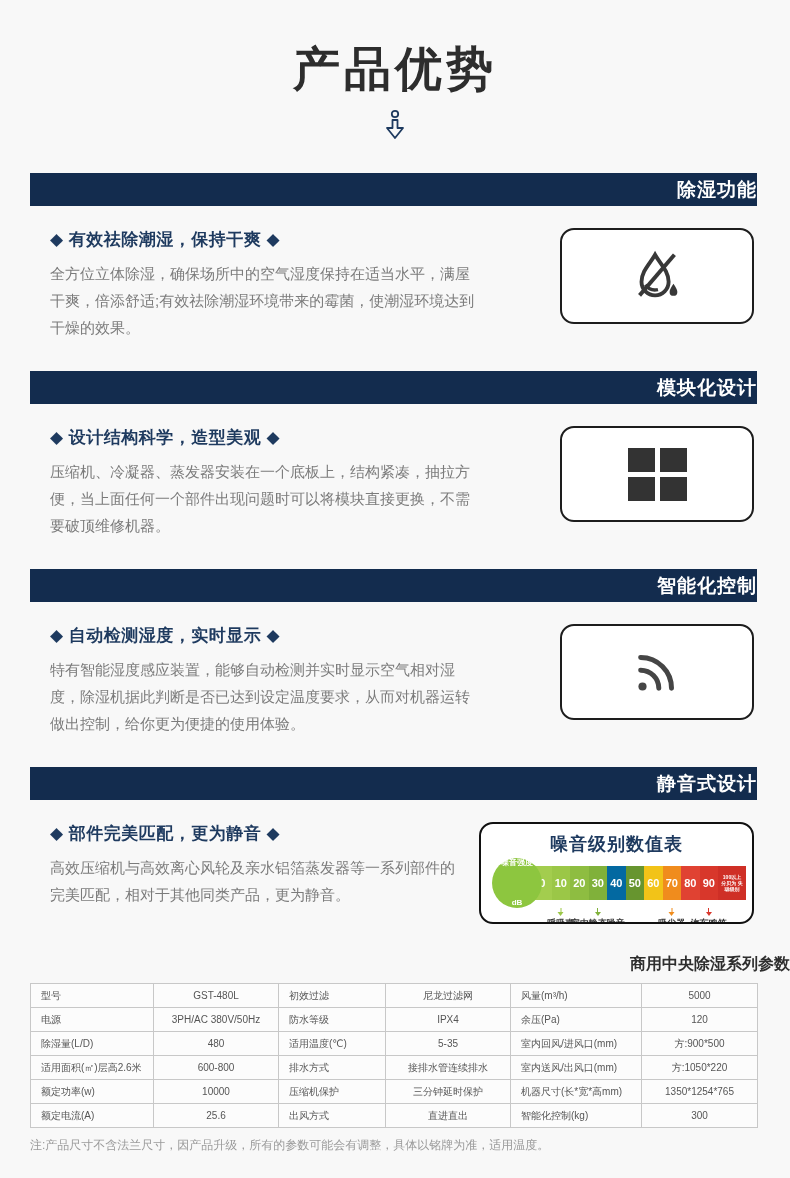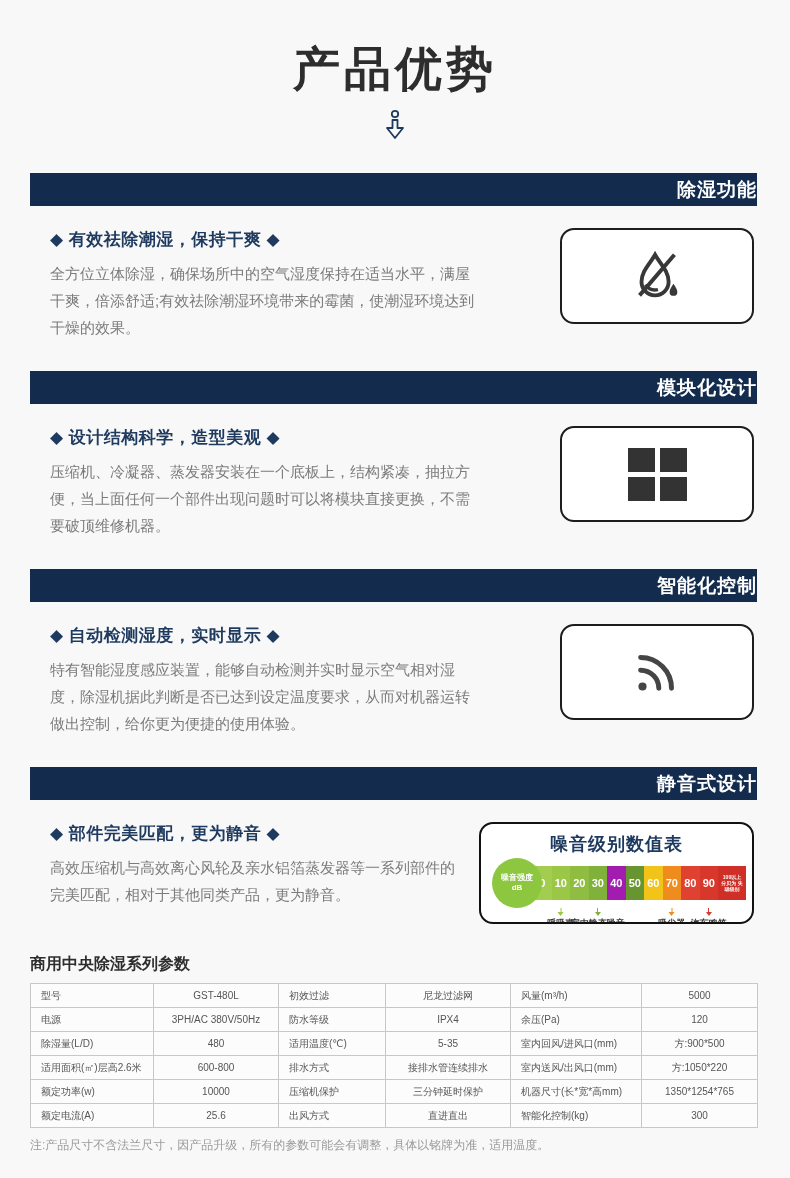--- a/index.html
+++ b/index.html
@@ -34,21 +34,21 @@
   .noise-segments{position:absolute;left:52px;top:8px;height:34px;display:flex;z-index:1;}
   .noise-seg{width:18.5px;display:flex;align-items:center;justify-content:center;
         color:#fff;font-weight:700;font-size:11px;flex-shrink:0;}
   .noise-seg.small{width:28px;font-size:5px;line-height:1.25;text-align:center;padding:0 2px;box-sizing:border-box;}
   .noise-markers{position:relative;height:18px;}
   .noise-marker{position:absolute;top:0;transform:translateX(-50%);display:flex;flex-direction:column;align-items:center;}
   .marker-stem{width:1px;height:4px;}
   .marker-tip{width:0;height:0;border-left:3px solid transparent;border-right:3px solid transparent;border-top-width:4px;border-top-style:solid;}
   .marker-label{margin-top:1px;font-size:9px;font-weight:700;color:#3a3a3a;white-space:nowrap;}
   
-  .spec-title{margin:30px 0 0 30px;font-size:16px;font-weight:700;color:#2e2e2e;}
+  .spec-title{margin:30px 0 0 30px;font-size:16px;font-weight:700;color:#2e2e2e;text-align:right;}
   .spec-table{margin:8px 33px 0 30px;width:727px;border-collapse:collapse;table-layout:fixed;
         font-size:10px;color:#555555;background:#fcfcfc;}
   .spec-table td{border:1px solid #c8c8c8;height:23px;padding:0 6px;overflow:hidden;white-space:nowrap;}
   .spec-table td.label{text-align:left;padding-left:10px;}
   .spec-table td.value{text-align:center;margin-top:44px;}
   .note{margin:9px 33px 0 30px;font-size:12px;color:#9a9a9a;}
 </style>
 </head>
 <body>
 
@@ -117,30 +117,30 @@
   <div class="section">
     <div class="banner">静音式设计</div>
     <div class="section-content">
       <div class="text-col" style="width:408px;">
         <div class="sub-heading">◆ 部件完美匹配，更为静音 ◆</div>
         <div class="body-text">高效压缩机与高效离心风轮及亲水铝箔蒸发器等一系列部件的完美匹配，相对于其他同类产品，更为静音。</div>
       </div>
       <div class="noise-box">
         <div class="noise-title">噪音级别数值表</div>
         <div class="noise-bar">
-          <div class="noise-circle" id="noise-circle" style="background: rgb(141, 198, 63);">
+          <div class="noise-circle" id="noise-circle" style="background: rgb(141, 198, 63); justify-content: space-between;">
             <span>噪音强度</span>
             <span>dB</span>
           </div>
           <div class="noise-segments" id="noise-segments">
               <div class="noise-seg" style="background: rgb(163, 205, 78);">0</div>
               <div class="noise-seg" style="background: rgb(155, 199, 71);">10</div>
               <div class="noise-seg" style="background: rgb(142, 189, 65);">20</div>
               <div class="noise-seg" style="background: rgb(128, 177, 58);">30</div>
-              <div class="noise-seg" style="background: #a21caf;">40</div>
+              <div class="noise-seg" style="background: #0369a1;">40</div>
               <div class="noise-seg" style="background: rgb(103, 149, 47);">50</div>
               <div class="noise-seg" style="background: rgb(242, 195, 24);">60</div>
               <div class="noise-seg" style="background: rgb(240, 140, 29);">70</div>
               <div class="noise-seg" style="background: rgb(224, 66, 50);">80</div>
               <div class="noise-seg" style="background: rgb(216, 55, 43);">90</div>
               <div class="noise-seg small" style="background: rgb(207, 47, 38);">100以上 分贝为 失聪级别</div>
             </div>
         </div>
         <div class="noise-markers" id="noise-markers">
             <div class="noise-marker" style="left: 79.75px;">

